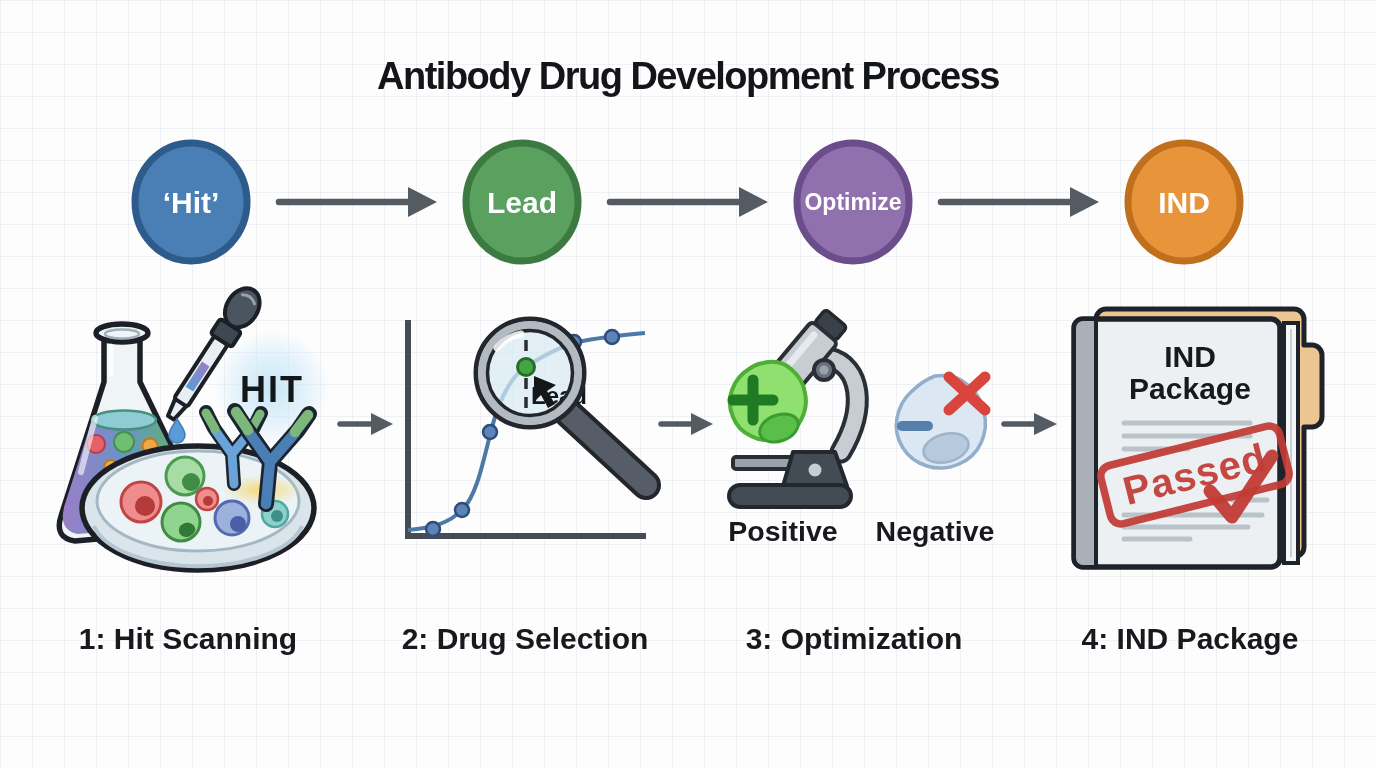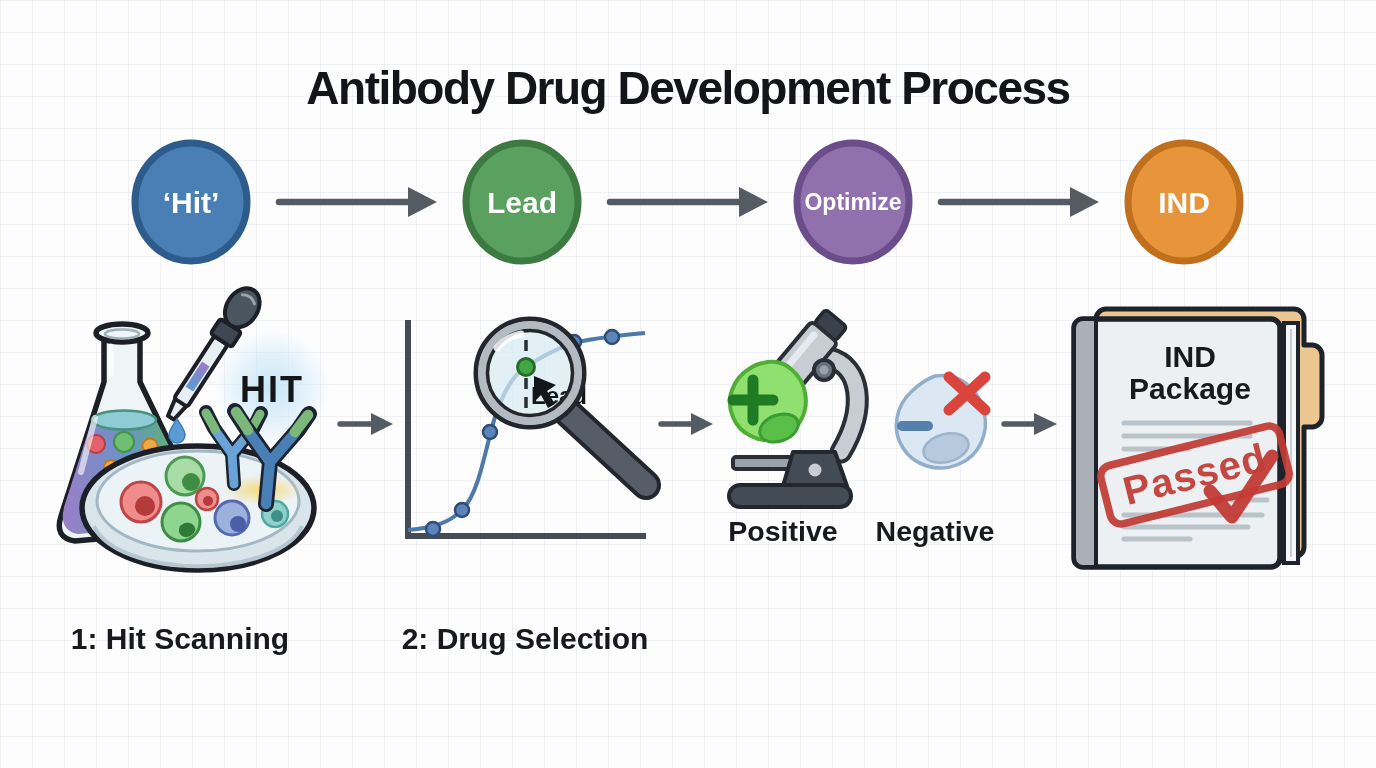--- a/index.html
+++ b/index.html
@@ -3,21 +3,21 @@
 <meta charset="utf-8">
 <style>
   html,body{margin:0;padding:0;}
   body{width:1376px;height:768px;overflow:hidden;font-family:"Liberation Sans",sans-serif;}
   .canvas{position:relative;width:1376px;height:768px;background-color:#fdfdfe;
     background-image:
       linear-gradient(to right, rgba(205,211,221,0.30) 1px, transparent 1px),
       linear-gradient(to bottom, rgba(205,211,221,0.30) 1px, transparent 1px);
     background-size:32px 32px;}
   .title{position:absolute;top:30px;left:0;width:1376px;text-align:center;
-    font-size:46px;font-weight:800;letter-spacing:-1.5px;color:#131518;}
+    font-size:38px;font-weight:800;letter-spacing:-1.5px;color:#131518;}
   .stage{position:absolute;width:124px;height:128px;}
   .stage text{font-weight:bold;fill:#ffffff;}
   .stage .lbl{font-size:30px;}
   .stage .lbl-sm{font-size:23px;}
   .illus{position:absolute;}
   .overlay{position:absolute;left:0;top:0;pointer-events:none;}
   .caption{position:absolute;top:622px;width:320px;text-align:center;
     font-size:30px;font-weight:700;color:#17191c;}
   svg text{font-family:"Liberation Sans",sans-serif;}
 </style>
@@ -258,16 +258,18 @@
         <line x1="62" y1="244" x2="128" y2="244"></line>
       </g>
       <g transform="translate(133,180) rotate(-14)" opacity="0.93">
         <rect x="-92" y="-30" width="184" height="60" rx="11" fill="none" stroke-width="7.5" stroke="#c23b35"></rect>
         <text x="0" y="13" text-anchor="middle" font-size="40" font-weight="bold" letter-spacing="1" fill="#c23b35">Passed</text>
       </g>
       <path d="M148,196 L170,222 L210,161" fill="none" stroke-width="13" stroke-linecap="round" stroke-linejoin="round" opacity="0.95" stroke="#c23b35"></path>
     </g>
   </svg>
 
-  <div class="caption" style="left:20px;">1: Hit Scanning</div>
+  <div class="caption" style="left:28px;">1: Hit Scanning</div>
   <div class="caption" style="left:365px;">2: Drug Selection</div>
+  <div class="caption" style="left:694px;">3: Optimization</div>
+  <div class="caption" style="left:1030px;">4: IND Package</div>
 
 </div>
 
 </body></html>

